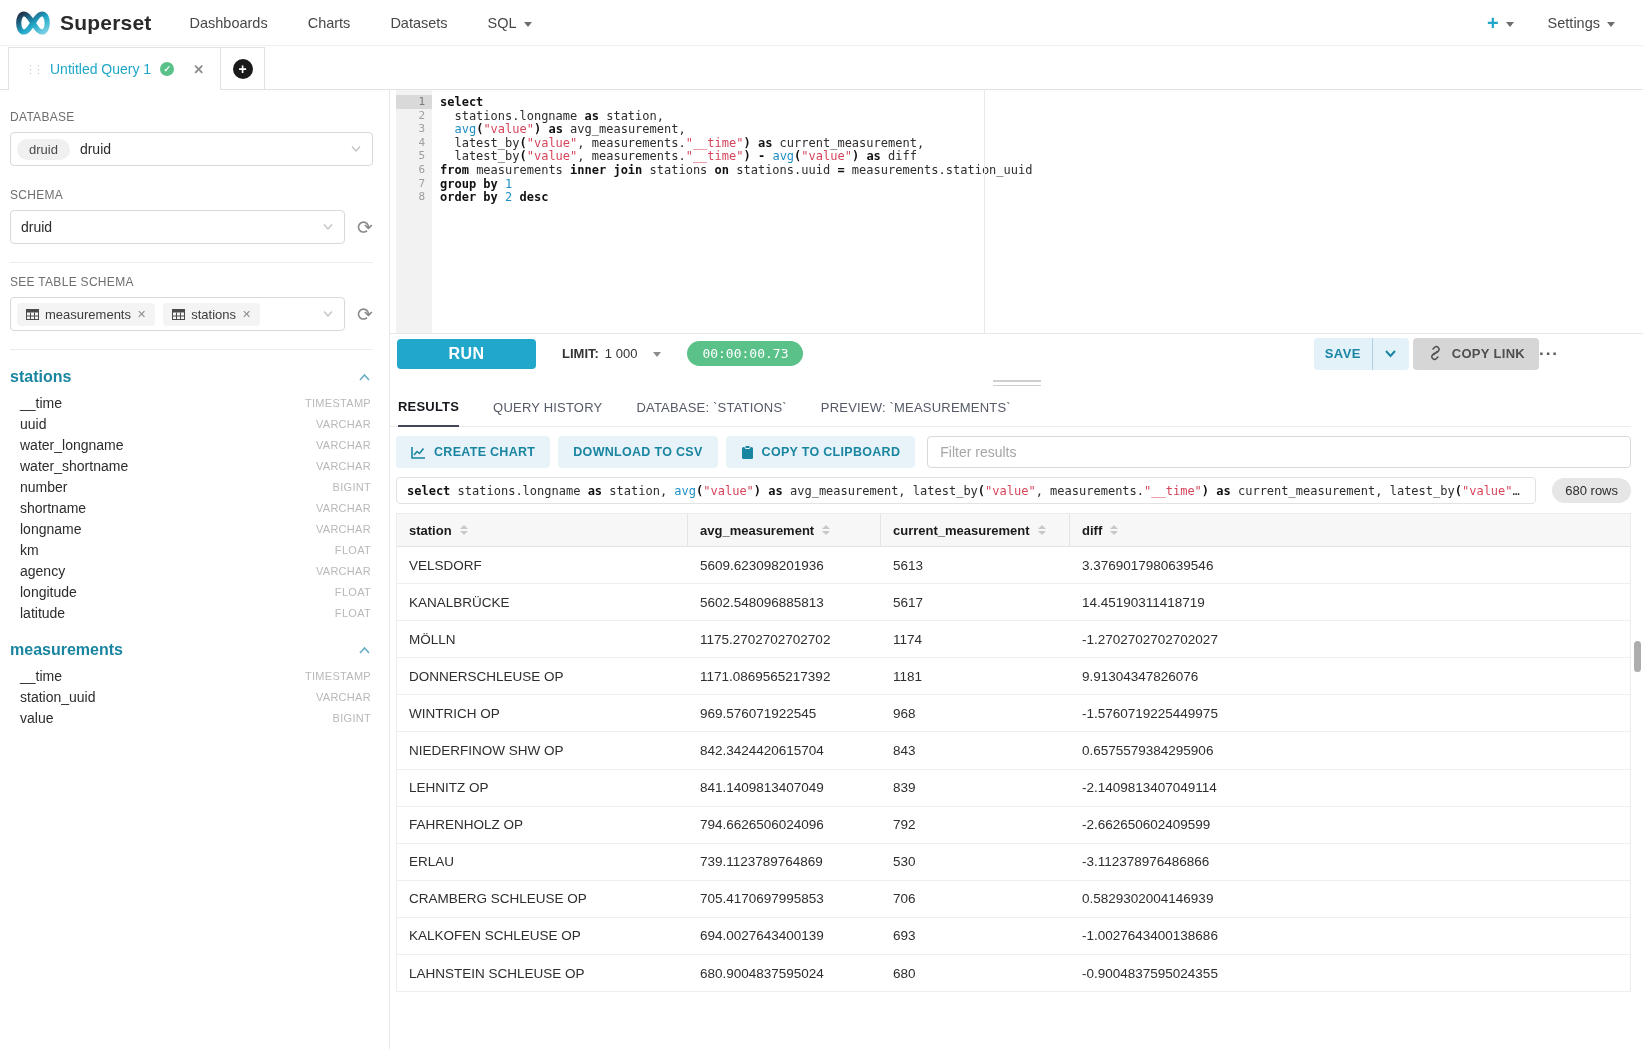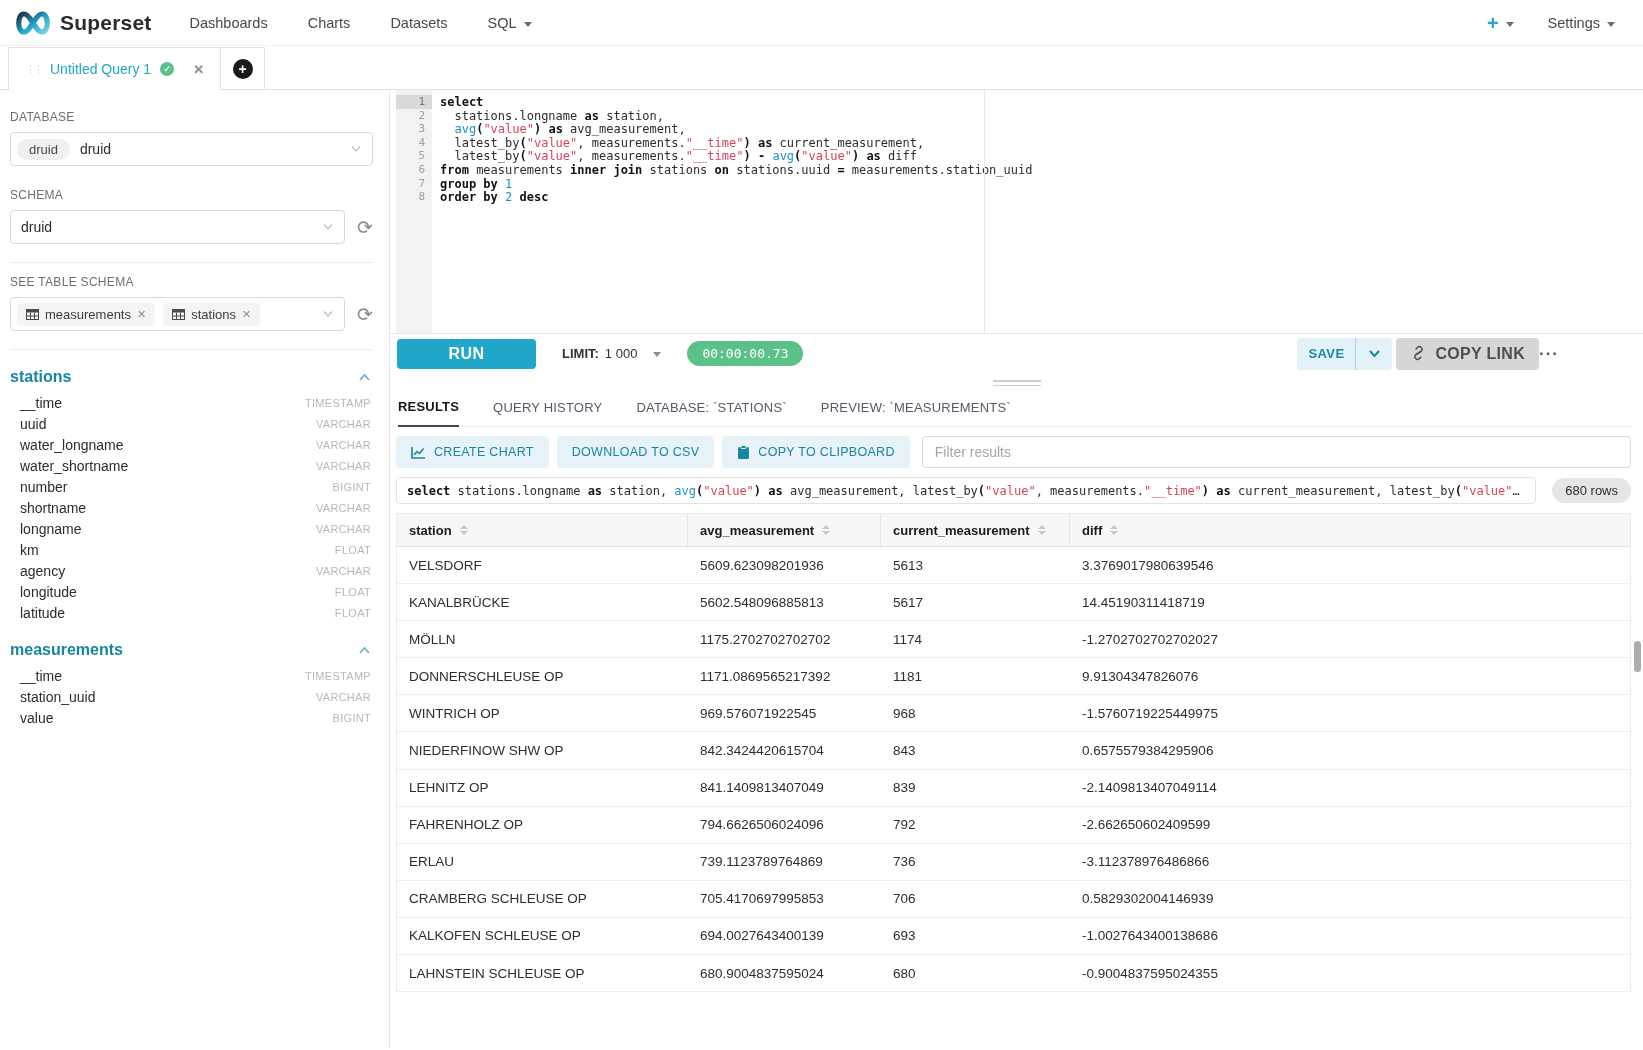--- a/index.html
+++ b/index.html
@@ -88,37 +88,37 @@
   .timer-pill { background:#5ac189; color:#fff; border-radius:15px; padding:5px 15px;
     font:13px "DejaVu Sans Mono", monospace; }
   .toolbar-right { margin-left:auto; display:flex; align-items:center; }
   .save-group { display:flex; height:32px; border-radius:4px; overflow:hidden; }
   .save-main { background:#e3f2f8; color:#1a85a5; border:none; font-size:13px; font-weight:bold;
     letter-spacing:.4px; width:58px; cursor:pointer; font-family:inherit; }
   .save-caret { background:#e3f2f8; border:none; border-left:1px solid #aed3e0; width:37px;
     display:flex; align-items:center; justify-content:center; cursor:pointer; }
   .chev-down-svg { stroke:#1a85a5; }
   .copylink-btn { background:#d6d6d6; color:#4f4f4f; border:none; border-radius:4px; height:32px;
-    padding:0 14px; font-size:16px; font-weight:bold; letter-spacing:.3px; display:flex;
+    padding:0 14px; font-size:13px; font-weight:bold; letter-spacing:.3px; display:flex;
     align-items:center; gap:8px; cursor:pointer; font-family:inherit; margin-left:4px; }
   .more-dots { color:#595959; font-size:17px; font-weight:bold; letter-spacing:1px; cursor:pointer; }
 
   
   .handle-row { height:20px; display:flex; align-items:center; justify-content:center; cursor:row-resize; }
   .drag-handle i { display:block; width:48px; height:1.5px; background:#cfcfcf; margin:3px 0; }
   .result-tabs { display:flex; gap:34px; padding:0 0 0 8px; border-bottom:1px solid #ececec;
     height:34px; align-items:flex-end; margin-right:12px; }
   .rtab { font-size:13px; color:#555a66; padding-bottom:11px; cursor:pointer; letter-spacing:.2px; }
   .rtab.active { color:#15181f; font-weight:bold; border-bottom:2px solid #414757; margin-bottom:-1px; }
 
   
   .south { padding:0 12px 0 6px; flex:1; position:relative; }
   .actions-row { display:flex; align-items:center; gap:8px; margin-top:9px; }
   .act-btn { background:#e7f3f8; border:none; border-radius:4px; height:32px; padding:0 15px;
-    color:#1985a0; font-size:12.5px; font-weight:normal; letter-spacing:.3px; display:flex;
+    color:#1985a0; font-size:12.5px; font-weight:bold; letter-spacing:.3px; display:flex;
     align-items:center; gap:8px; cursor:pointer; font-family:inherit; }
   .filter-input { flex:1; height:32px; border:1px solid #d9d9d9; border-radius:4px; padding:8px 12px;
     font-size:14px; color:#333; font-family:inherit; margin-left:4px; }
   .filter-input::placeholder { color:#a6a6a6; }
   .preview-row { display:flex; align-items:center; gap:16px; margin:9px 0; }
   .preview-sql { flex:1; border:1px solid #e2e2e2; border-radius:4px; height:27px; padding:0 10px;
     display:flex; align-items:center; overflow:hidden; white-space:pre; font:12px "DejaVu Sans Mono", monospace; }
   .rows-badge { background:#e6e6e6; border-radius:14px; padding:5px 13px; font-size:13px; color:#2c2c2c;
     white-space:nowrap; }
 
@@ -493,21 +493,21 @@
             </div>
             <div class="grid-row">
               <div class="gr-cell">FAHRENHOLZ OP</div>
               <div class="gr-cell">794.6626506024096</div>
               <div class="gr-cell">792</div>
               <div class="gr-cell">-2.662650602409599</div>
             </div>
             <div class="grid-row">
               <div class="gr-cell">ERLAU</div>
               <div class="gr-cell">739.1123789764869</div>
-              <div class="gr-cell">736</div>
+              <div class="gr-cell">530</div>
               <div class="gr-cell">-3.112378976486866</div>
             </div>
             <div class="grid-row">
               <div class="gr-cell">CRAMBERG SCHLEUSE OP</div>
               <div class="gr-cell">705.4170697995853</div>
               <div class="gr-cell">706</div>
               <div class="gr-cell">0.5829302004146939</div>
             </div>
             <div class="grid-row">
               <div class="gr-cell">KALKOFEN SCHLEUSE OP</div>

